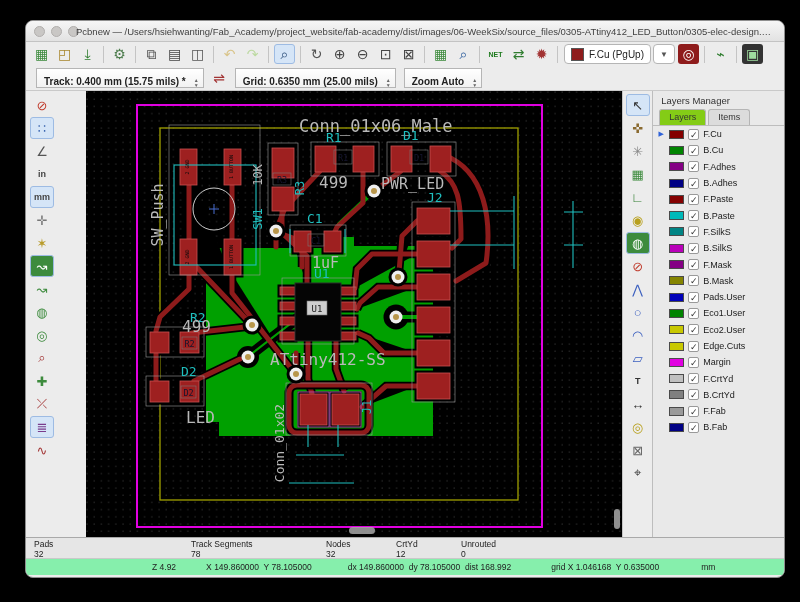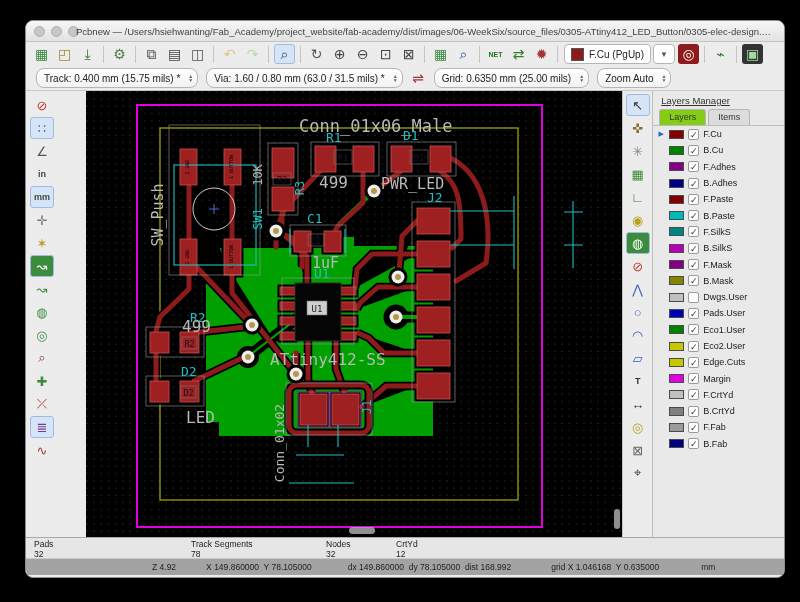--- a/index.html
+++ b/index.html
@@ -20,53 +20,53 @@
   .ticon{display:inline-flex;width:21px;height:20px;align-items:center;justify-content:center;
     font-size:14px;line-height:1;border-radius:3px;margin:0 1px;cursor:default;border:1px solid transparent;box-sizing:border-box;}
   .ticon.txt{font-size:7px;font-weight:bold;letter-spacing:0;}
   .ticon.active{background:#d5e5f7;border-color:#9dbbe3;}
   .tsep{width:1px;height:17px;background:#c4c4c4;margin:0 4px;}
   .layer-combo{display:inline-flex;align-items:center;height:18px;background:#fff;border:1px solid #b5b5b5;
     border-radius:4px;padding:0 6px;margin:0 2px;font-size:10px;color:#222;gap:5px;}
   .layer-combo .swatch{width:11px;height:11px;background:#8e1b1b;border:1px solid #555;}
   .chev-btn{display:inline-flex;width:20px;height:18px;background:#fff;border:1px solid #b5b5b5;border-radius:4px;
     align-items:center;justify-content:center;font-size:8px;color:#555;margin-right:2px;}
-  .mac-select{display:inline-flex;align-items:center;height:18px;background:linear-gradient(#ffffff,#f2f2f2);
-    border:1px solid #b5b5b5;border-radius:8px;padding:0 4px 0 7px;margin:0 4px;font-size:10px;color:#222;}
+  .mac-select{display:inline-flex;align-items:flex-end;height:18px;background:linear-gradient(#ffffff,#f2f2f2);
+    border:1px solid #b5b5b5;border-radius:0;padding:0 4px 0 7px;margin:0 4px;font-size:10px;color:#222;font-weight:bold;}
   .mac-select .arrows{display:flex;flex-direction:column;line-height:4.5px;font-size:5px;color:#666;margin-left:8px;}
   
   .main{display:flex;height:446px;}
   .left-toolbar{width:58px;background:#ececec;display:flex;flex-direction:column;align-items:flex-start;
     padding:3px 0 0 4px;gap:1px;}
   .right-toolbar{width:30px;background:#ececec;border-left:1px solid #c6c6c6;display:flex;flex-direction:column;
     align-items:center;padding-top:3px;gap:1px;}
   .vicon{display:inline-flex;width:24px;height:22px;align-items:center;justify-content:center;font-size:13px;
     border-radius:3px;border:1px solid transparent;box-sizing:border-box;}
   .vicon.txt{font-size:9px;font-weight:bold;}
   .vicon.active{background:#d5e5f7;border-color:#9dbbe3;}
   .canvas-wrap{position:relative;width:536px;height:446px;background:#000;}
   .hscroll{position:absolute;left:49%;bottom:3px;width:26px;height:7px;border-radius:4px;background:#a8a8a8;opacity:.85;}
   .vscroll{position:absolute;right:2px;bottom:8px;width:6px;height:20px;border-radius:3px;background:#a8a8a8;opacity:.85;}
   
   .layers-panel{width:136px;background:#e9e9e9;border-left:1px solid #bdbdbd;box-sizing:border-box;font-size:9.5px;color:#222;}
-  .lm-title{padding:4px 0 2px 8px;color:#333;text-decoration:underline;}
+  .lm-title{padding:4px 0 2px 8px;color:#333;}
   .lm-tabs{display:flex;padding-left:6px;border-bottom:1px solid #bdbdbd;margin-top:1px;}
   .lm-tab{padding:2px 9px 3px 9px;border:1px solid #b5b5b5;border-bottom:none;border-radius:3px 3px 0 0;
     background:#dcdcdc;margin-right:2px;font-size:9px;color:#333;}
   .lm-tab.active{background:#84cc16;}
   .layer-row{display:flex;align-items:center;height:16.3px;padding-left:4px;gap:4px;}
   .sel-col{width:8px;font-size:7px;color:#2e62d9;text-align:center;}
   .sw{width:15px;height:9px;border:1px solid #4a4a4a;box-sizing:border-box;}
   .cb{width:11px;height:11px;background:#fff;border:1px solid #9a9a9a;border-radius:2px;font-size:9px;line-height:10px;
     text-align:center;color:#333;box-sizing:border-box;}
   .layer-label{font-size:9px;color:#1a1a1a;}
   
   .stats{display:flex;background:#e6e6e6;border-top:1px solid #a9a9a9;padding:2px 0 1px 8px;height:21px;box-sizing:border-box;}
   .stat{font-size:8.5px;color:#222;line-height:9.5px;}
-  .coords{display:flex;background:#a3a3a3;border-top:1px solid #c9c9c9;font-size:8.5px;color:#222;
+  .coords{display:flex;background:#86efac;border-top:1px solid #c9c9c9;font-size:8.5px;color:#222;
     padding:3px 26px 0 8px;height:17px;box-sizing:border-box;white-space:pre;}
   .pcbtext{font-family:"DejaVu Sans Mono",monospace;}
 </style>
 </head>
 <body>
 
 <div class="window">
 
   <div class="titlebar">
     <div class="lights">
@@ -118,27 +118,20 @@
         <span class="tsep"></span>
         <span class="ticon" style="color: rgb(47, 125, 47);">⌁</span>
         <span class="tsep"></span>
         <span class="ticon" style="color: rgb(159, 220, 159); background: rgb(51, 51, 51);">▣</span>
       </span>
   </div>
 
   <div class="toolbar-second">
     <span class="mac-select">
       <span>Track: 0.400 mm (15.75 mils) *</span>
-      <span class="arrows">
-          <span>▲</span>
-          <span>▼</span>
-        </span>
-    </span>
-    <span class="mac-select">
-      <span>Via: 1.60 / 0.80 mm (63.0 / 31.5 mils) *</span>
       <span class="arrows">
           <span>▲</span>
           <span>▼</span>
         </span>
     </span>
     <span class="ticon" style="color:#a23333">⇌</span>
     <span class="mac-select">
       <span>Grid: 0.6350 mm (25.00 mils)</span>
       <span class="arrows">
           <span>▲</span>
@@ -532,26 +525,20 @@
             <span class="layer-label">F.Mask</span>
           </div>
           <div class="layer-row">
             <span class="sel-col"></span>
             <span class="sw" style="background: rgb(132, 132, 0);"></span>
             <span class="cb">✓</span>
             <span class="layer-label">B.Mask</span>
           </div>
           <div class="layer-row">
             <span class="sel-col"></span>
-            <span class="sw" style="background: rgb(192, 192, 192);"></span>
-            <span class="cb"></span>
-            <span class="layer-label">Dwgs.User</span>
-          </div>
-          <div class="layer-row">
-            <span class="sel-col"></span>
             <span class="sw" style="background: rgb(0, 0, 185);"></span>
             <span class="cb">✓</span>
             <span class="layer-label">Pads.User</span>
           </div>
           <div class="layer-row">
             <span class="sel-col"></span>
             <span class="sw" style="background: rgb(0, 132, 0);"></span>
             <span class="cb">✓</span>
             <span class="layer-label">Eco1.User</span>
           </div>
@@ -614,20 +601,24 @@
         <div>Track Segments</div>
         <div>78</div>
       </div>
       <div class="stat" style="width: 70px;">
         <div>Nodes</div>
         <div>32</div>
       </div>
       <div class="stat" style="width: 65px;">
         <div>CrtYd</div>
         <div>12</div>
+      </div>
+      <div class="stat" style="width: 120px;">
+        <div>Unrouted</div>
+        <div>0</div>
       </div>
     </div>
   <div class="coords">
     <span style="margin-left:118px">Z 4.92</span>
     <span style="margin-left:30px">X 149.860000  Y 78.105000</span>
     <span style="margin-left:36px">dx 149.860000  dy 78.105000  dist 168.992</span>
     <span style="margin-left:40px">grid X 1.046168  Y 0.635000</span>
     <span style="margin-left:42px">mm</span>
   </div>
 </div>

